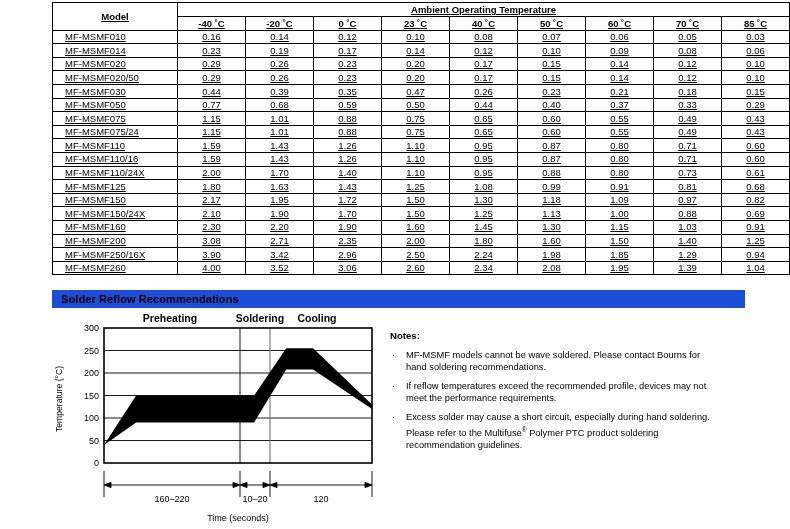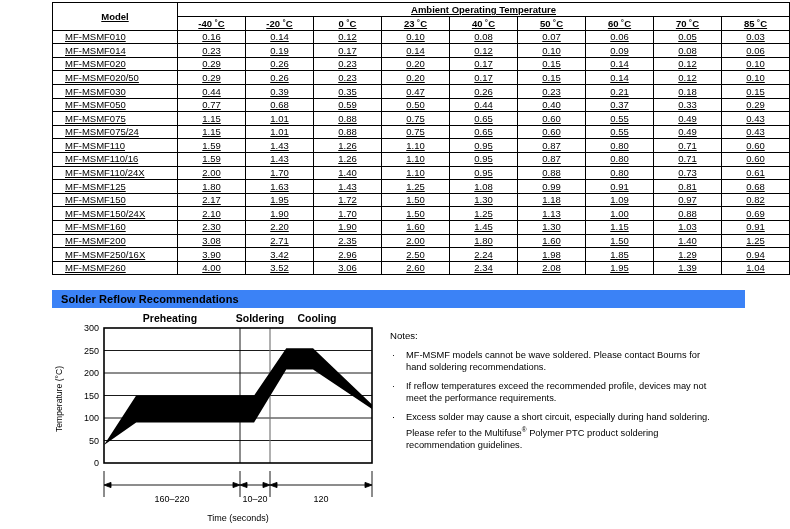--- a/index.html
+++ b/index.html
@@ -58,21 +58,21 @@
   table.derating col.c-model { width: 125px; }
   table.derating col.c-val { width: 68px; }
 
   
   #section-title-bar {
     position: absolute;
     left: 52px;
     top: 290px;
     width: 693px;
     height: 18px;
-    background: #3b82f6;
+    background: #1d4ed8;
     display: flex;
     align-items: center;
   }
   #section-title-bar .title-text {
     font-size: 11px;
     font-weight: bold;
     padding-left: 9px;
     letter-spacing: 0.1px;
   }
 
@@ -88,21 +88,21 @@
 
   
   #notes-block {
     position: absolute;
     left: 390px;
     top: 330px;
     width: 330px;
   }
   #notes-block .notes-heading {
     font-size: 9.6px;
-    font-weight: normal;
+    font-weight: bold;
     margin-bottom: 9px;
   }
   #notes-block ul {
     list-style: none;
     margin: 0;
     padding: 0;
   }
   #notes-block li {
     position: relative;
     padding-left: 16px;

